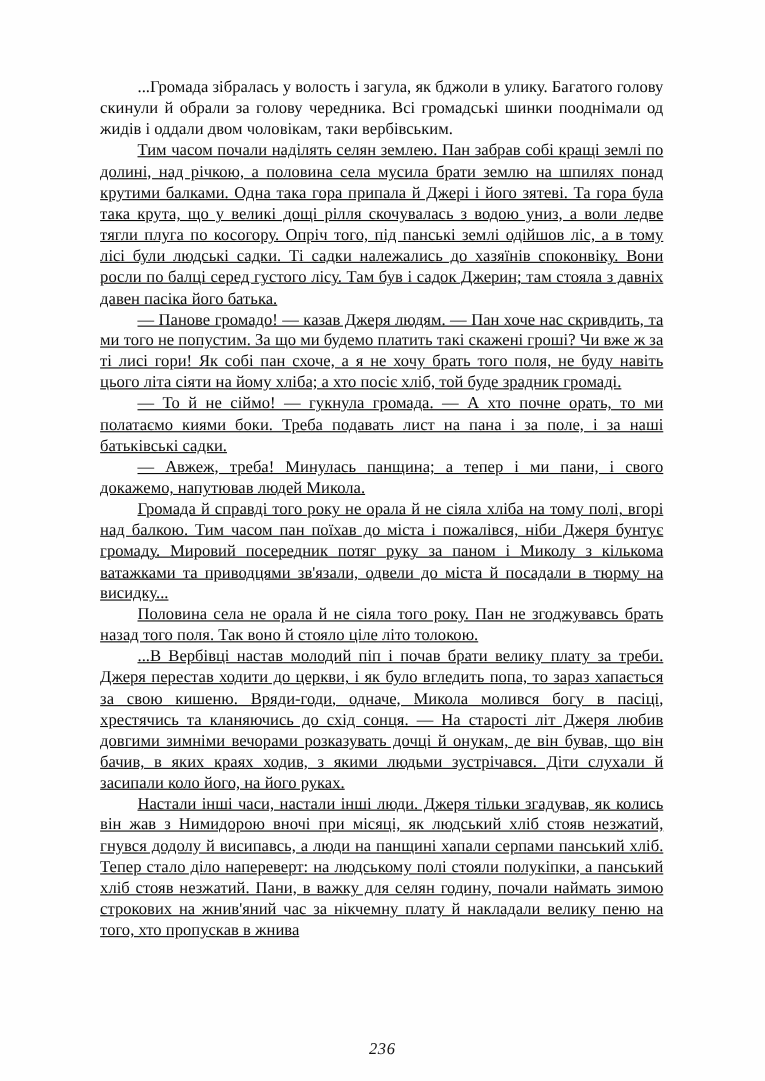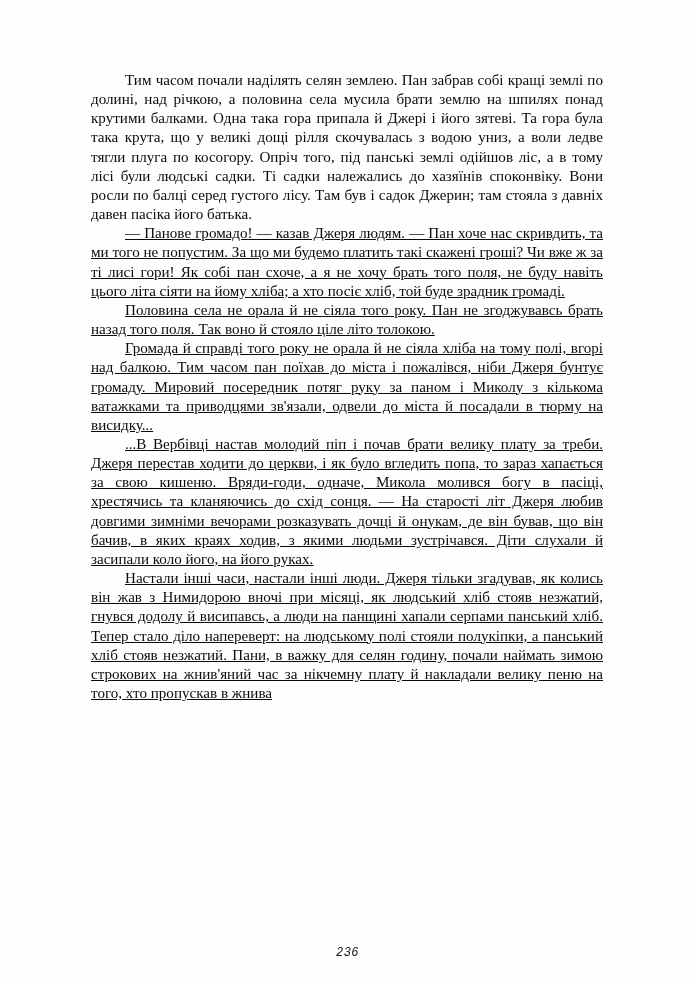--- a/index.html
+++ b/index.html
@@ -44,36 +44,39 @@
   p.para + p.para {
     margin-top: 0;
     text-decoration: underline;
   }
   .folio {
     position: absolute;
     left: 0;
     right: 0;
     top: 946px;
     text-align: center;
-    font-family: Liberation Mono, monospace;
+    font-family: Liberation Serif, serif;
     font-style: italic;
-    font-size: 12px;
+    font-size: 15px;
     color: #141414;
     letter-spacing: 0.5px;
   }
 </style>
 </head>
 <body>
 
 <div class="page">
 
   <div class="text-block">
+    <p class="para">...Громада зібралась у волость і загула, як бджоли в улику. Багатого голову скинули й обрали за голову чередника. Всі громадські шинки поодні­мали од жидів і оддали двом чоловікам, таки вербівським.</p>
     <p class="para">Тим часом почали наділять селян землею. Пан забрав собі кращі землі по долині, над річкою, а половина села мусила брати землю на шпилях понад крутими балками. Одна така гора припала й Джері і його зятеві. Та гора була така крута, що у великі дощі рілля скочувалась з водою униз, а воли ледве тягли плуга по косогору. Опріч того, під панські землі одійшов ліс, а в тому лісі були людські садки. Ті садки належались до хазяїнів споконвіку. Вони росли по балці серед густого лісу. Там був і садок Джерин; там стояла з давніх давен пасіка його батька.</p>
     <p class="para">— Панове громадо! — казав Джеря людям. — Пан хоче нас скривдить, та ми того не попустим. За що ми будемо платить такі скажені гроші? Чи вже ж за ті лисі гори! Як собі пан схоче, а я не хочу брать того поля, не буду навіть цього літа сіяти на йому хліба; а хто посіє хліб, той буде зрадник громаді.</p>
+    <p class="para">— То й не сіймо! — гукнула громада. — А хто почне орать, то ми полатаємо киями боки. Треба подавать лист на пана і за поле, і за наші батьківські садки.</p>
+    <p class="para">— Авжеж, треба! Минулась панщина; а тепер і ми пани, і свого докажемо, напутював людей Микола.</p>
+    <p class="para">Громада й справді того року не орала й не сіяла хліба на тому полі, вгорі над балкою. Тим часом пан поїхав до міста і пожалівся, ніби Джеря бунтує громаду. Мировий посередник потяг руку за паном і Миколу з кількома ватажками та приводцями зв'язали, одвели до міста й посадали в тюрму на висидку...</p>
     <p class="para">Половина села не орала й не сіяла того року. Пан не згоджувавсь брать назад того поля. Так воно й стояло ціле літо толокою.</p>
-    <p class="para">Громада й справді того року не орала й не сіяла хліба на тому полі, вгорі над балкою. Тим часом пан поїхав до міста і пожалівся, ніби Джеря бунтує громаду. Мировий посередник потяг руку за паном і Миколу з кількома ватажками та приводцями зв'язали, одвели до міста й посадали в тюрму на висидку...</p>
     <p class="para">...В Вербівці настав молодий піп і почав брати велику плату за треби. Джеря перестав ходити до церкви, і як було вгледить попа, то зараз хапається за свою кишеню. Вряди-годи, одначе, Микола молився богу в пасіці, хрестячись та кланяючись до схід сонця. — На старості літ Джеря любив довгими зимніми вечорами розказувать дочці й онукам, де він бував, що він бачив, в яких краях ходив, з якими людьми зустрічався. Діти слухали й засипали коло його, на його руках.</p>
     <p class="para">Настали інші часи, настали інші люди. Джеря тільки згадував, як колись він жав з Нимидорою вночі при місяці, як людський хліб стояв незжатий, гнувся додолу й висипавсь, а люди на панщині хапали серпами панський хліб. Тепер стало діло напереверт: на людському полі стояли полукіпки, а панський хліб стояв незжатий. Пани, в важку для селян годину, почали наймать зимою строкових на жнив'яний час за нікчемну плату й накладали велику пеню на того, хто пропускав в жнива</p>
   </div>
 
   <div class="folio">236</div>
 
 </div>
 
 </body></html>

